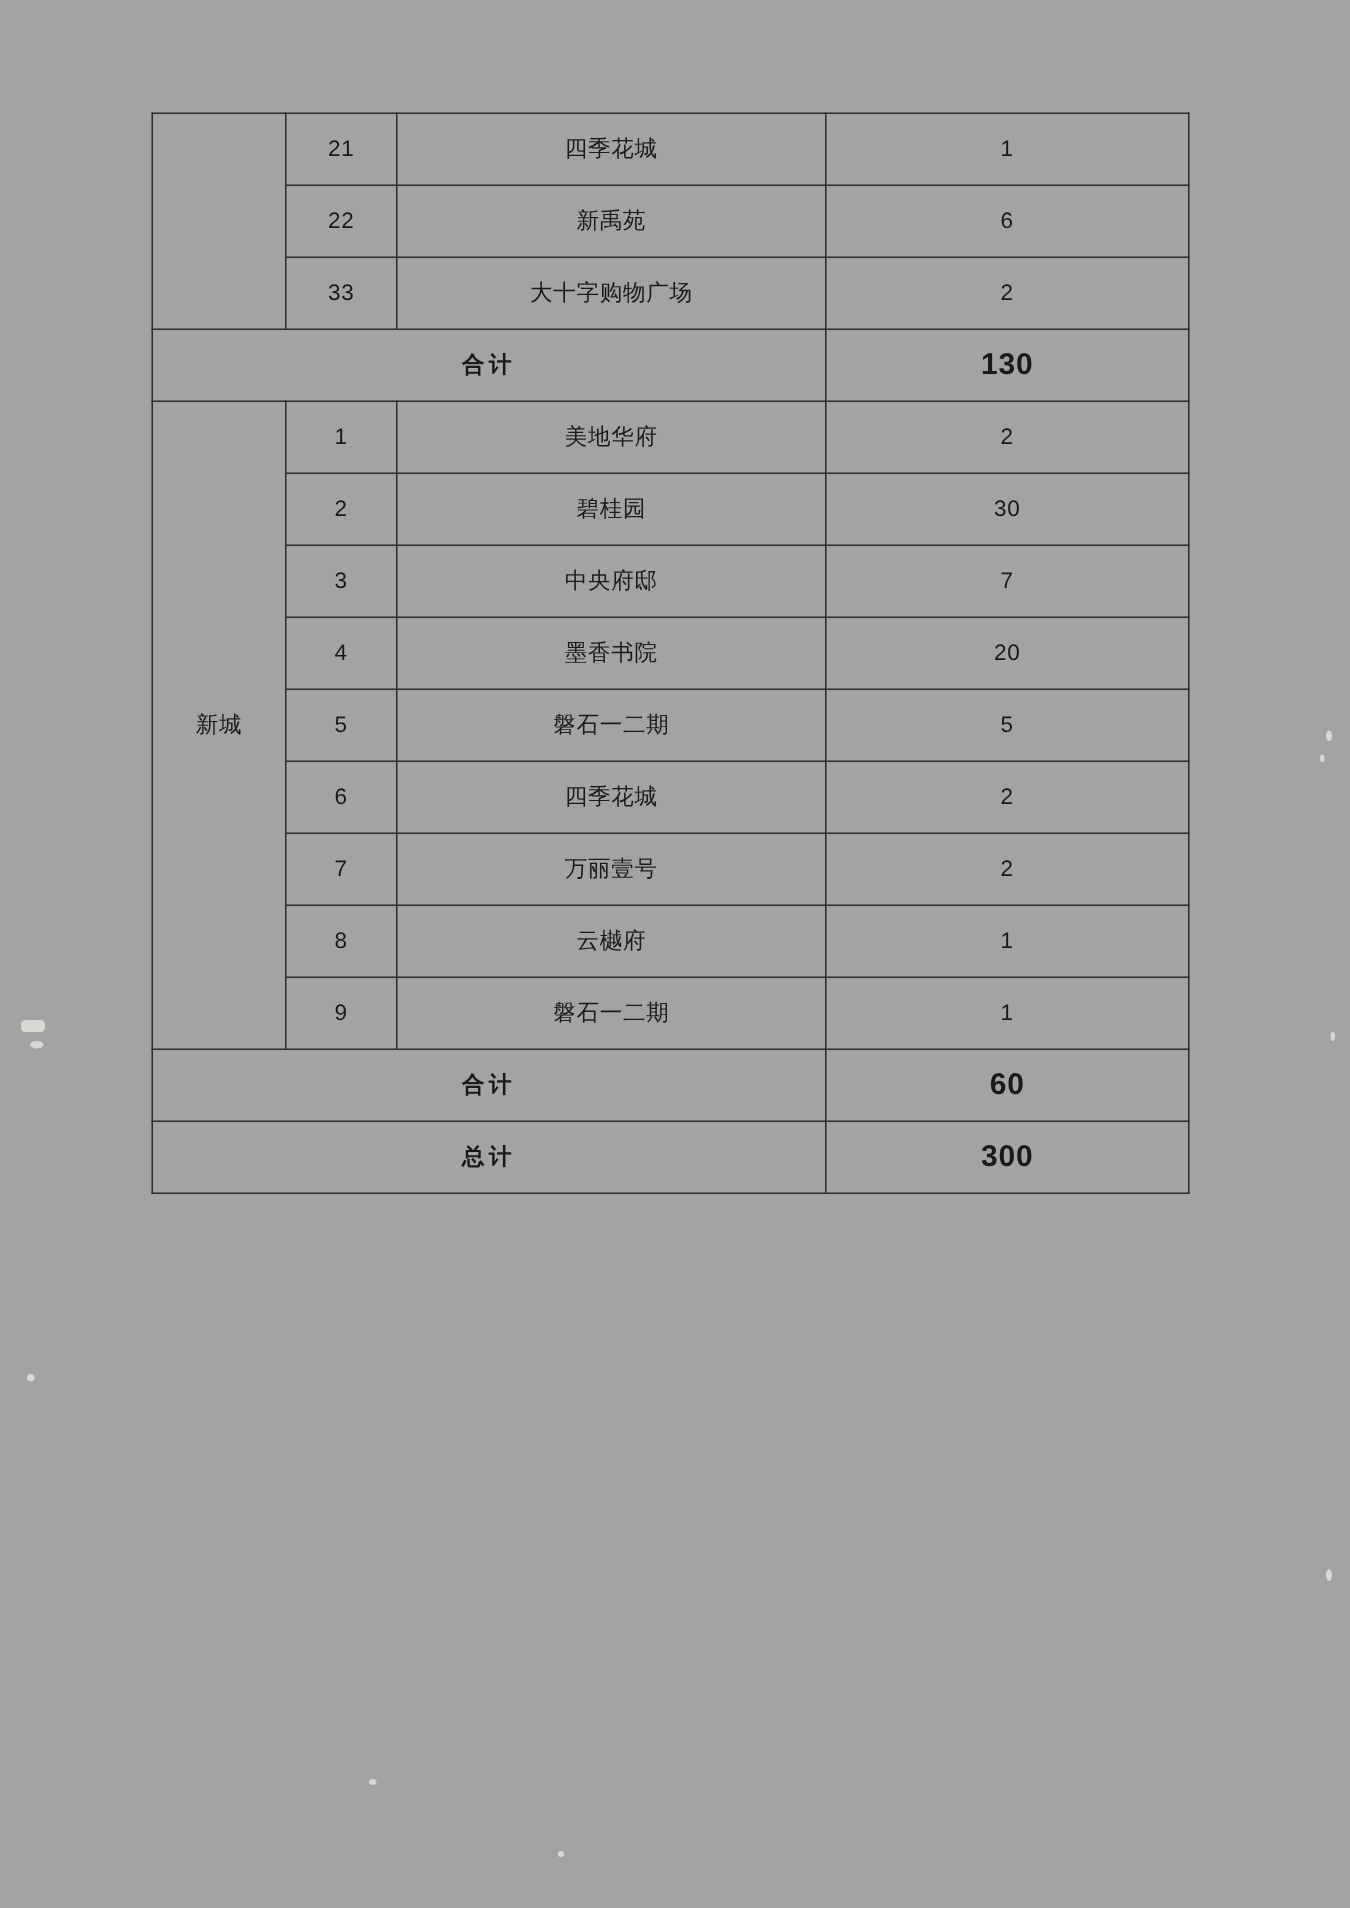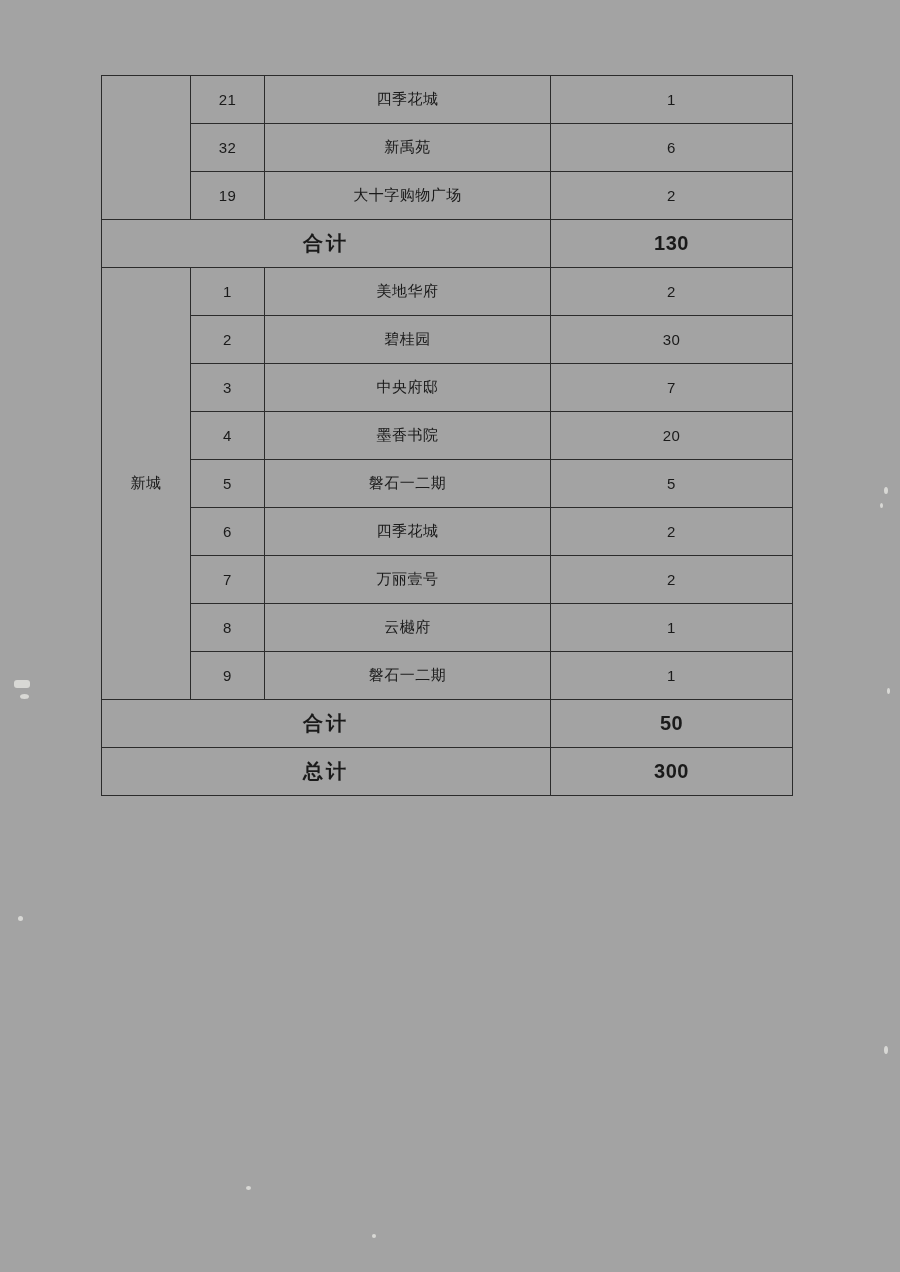--- a/index.html
+++ b/index.html
@@ -75,21 +75,21 @@
     font-weight: bold;
     letter-spacing: 3px;
   }
   tr.subtotal-row td.count-cell,
   tr.total-row td.count-cell {
     letter-spacing: 0.5px;
     font-size: 20px;
   }
   tr.subtotal-row td.label-cell,
   tr.total-row td.label-cell {
-    font-size: 20px;
+    font-size: 15px;
   }
 </style>
 </head>
 <body>
 
 <div class="page">
 
   <div class="speck" style="left:884px; top:487px; width:4px; height:7px;"></div>
   <div class="speck" style="left:880px; top:503px; width:3px; height:5px;"></div>
   <div class="speck" style="left:887px; top:688px; width:3px; height:6px;"></div>
@@ -110,26 +110,26 @@
       </colgroup>
       <tbody>
 
         <tr>
           <td rowspan="3" class="region-cell"></td>
           <td class="idx-cell">21</td>
           <td class="name-cell">四季花城</td>
           <td class="count-cell">1</td>
         </tr>
         <tr>
-          <td class="idx-cell">32</td>
+          <td class="idx-cell">22</td>
           <td class="name-cell">新禹苑</td>
           <td class="count-cell">6</td>
         </tr>
         <tr>
-          <td class="idx-cell">19</td>
+          <td class="idx-cell">33</td>
           <td class="name-cell">大十字购物广场</td>
           <td class="count-cell">2</td>
         </tr>
 
         <tr class="subtotal-row">
           <td colspan="3" class="label-cell">合计</td>
           <td class="count-cell">130</td>
         </tr>
 
         <tr>
@@ -174,21 +174,21 @@
           <td class="count-cell">1</td>
         </tr>
         <tr>
           <td class="idx-cell">9</td>
           <td class="name-cell">磐石一二期</td>
           <td class="count-cell">1</td>
         </tr>
 
         <tr class="subtotal-row">
           <td colspan="3" class="label-cell">合计</td>
-          <td class="count-cell">50</td>
+          <td class="count-cell">60</td>
         </tr>
 
         <tr class="total-row">
           <td colspan="3" class="label-cell">总计</td>
           <td class="count-cell">300</td>
         </tr>
 
       </tbody>
     </table>
   </div>

